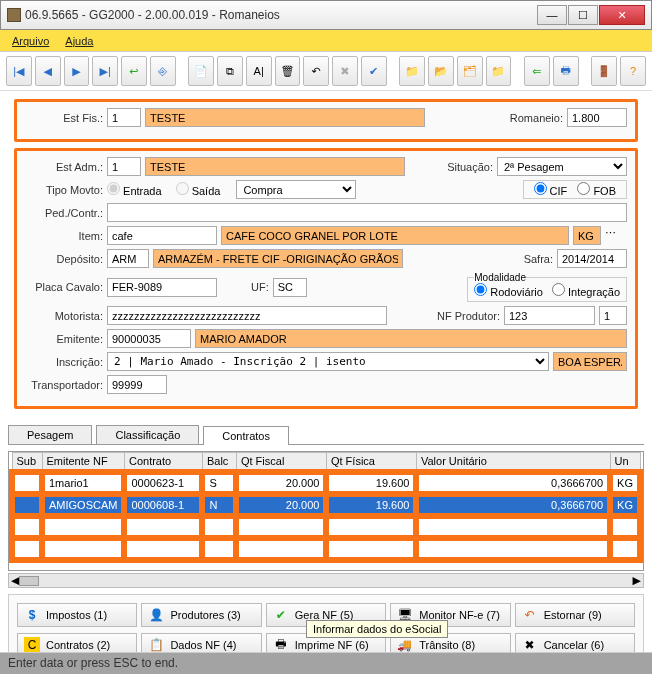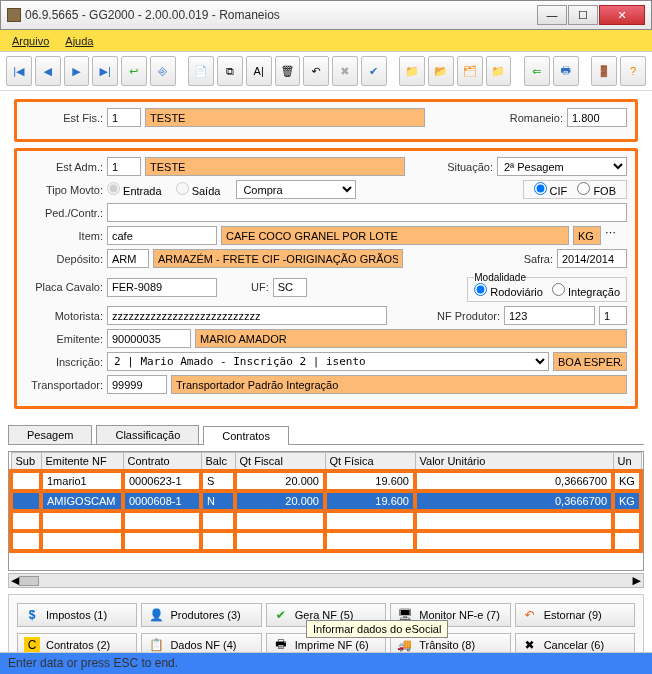--- a/index.html
+++ b/index.html
@@ -28,35 +28,35 @@
   
   .group { border: 3px solid #f97316; padding: 6px 8px 8px; margin: 2px 4px 6px; border-radius: 2px; background: #fafafa; }
   
   .tabs { display: flex; border-bottom: 1px solid #999; margin: 4px 8px 0; }
   .tab { border: 1px solid #999; border-bottom: none; padding: 3px 18px; background: #eee; margin-right: 4px; cursor: pointer; }
   .tab.active { background: #fff; font-weight: normal; position: relative; top: 1px; }
   
   .grid { margin: 6px 8px 0; border: 1px solid #999; height: 120px; overflow: auto; background: #fff; }
   .grid table { width: 100%; border-collapse: collapse; font-size: 11px; }
   .grid th { background: #eee; border: 1px solid #bbb; padding: 2px 4px; font-weight: normal; text-align: left; }
-  .grid td { border: 4px solid #f97316; padding: 2px 4px; }
+  .grid td { border: 6px solid #f97316; padding: 2px 4px; }
   .grid tr.sel td { background: #2a6fc9; color: #fff; }
   .rnum { text-align: right; margin-left: 6px; }
   .hscroll { margin: 2px 8px; height: 15px; background: #e8e8e8; border: 1px solid #bbb; display: flex; align-items: center; padding: 0 2px; }
   .hs-thumb { width: 20px; height: 10px; background: #ccc; border: 1px solid #999; }
   
   .btnpanel { margin: 6px 8px; border: 1px solid #ccc; padding: 8px; display: flex; flex-direction: column; gap: 6px; background: #fafafa; }
   .btnrow { display: flex; gap: 4px; }
   .pbtn { flex: 1; display: flex; align-items: center; gap: 6px; border: 1px solid #bbb; background: linear-gradient(#fdfdfd,#e8e8e8); padding: 3px 6px; cursor: pointer; min-width: 0; }
   .pbtn .ico { width: 16px; height: 16px; display: inline-flex; align-items: center; justify-content: center; font-size: 12px; }
   .pbtn.highlight { outline: 3px solid #d62828; outline-offset: -1px; }
   
   .tooltip { position: absolute; left: 306px; top: 620px; background: #ffffe1; border: 1px solid #888; padding: 2px 6px; font-size: 11px; }
   
-  .status { position: absolute; bottom: 0; left: 0; right: 0; height: 22px; background: #3b82f6; border-top: 1px solid #ccc; padding: 3px 8px; font-size: 12px; color: #333; }
+  .status { position: absolute; bottom: 0; left: 0; right: 0; height: 22px; background: #a3a3a3; border-top: 1px solid #ccc; padding: 3px 8px; font-size: 12px; color: #333; }
 </style>
 </head>
 <body>
 
 <div class="titlebar">
   <span class="app-icon"></span>
   <span class="title-text">06.9.5665 - GG2000 - 2.00.00.019 - Romaneios</span>
   <span class="win-btn">—</span>
   <span class="win-btn">☐</span>
   <span class="win-btn win-close">✕</span>
@@ -171,21 +171,20 @@
       <input class="txt txt-ro" style="flex: 1 1 0%;" value="MARIO AMADOR">
     </div>
     <div class="row">
       <span class="lbl lbl-90">Inscrição:</span>
       <select class="sel" style="flex:1;font-family:monospace"><option>2  |  Mario Amado - Inscrição 2            |  isento</option></select>
       <input class="txt txt-ro" style="width: 74px;" value="BOA ESPERA">
     </div>
     <div class="row">
       <span class="lbl lbl-90">Transportador:</span>
       <input class="txt" style="width: 60px;" value="99999">
-      <input class="txt txt-ro" style="flex: 1 1 0%;" value="Transportador Padrão Integração">
     </div>
   </div>
 </div>
 
 <div class="tabs">
   <div class="tab">Pesagem</div>
   <div class="tab">Classificação</div>
   <div class="tab active">Contratos</div>
 </div>
 

